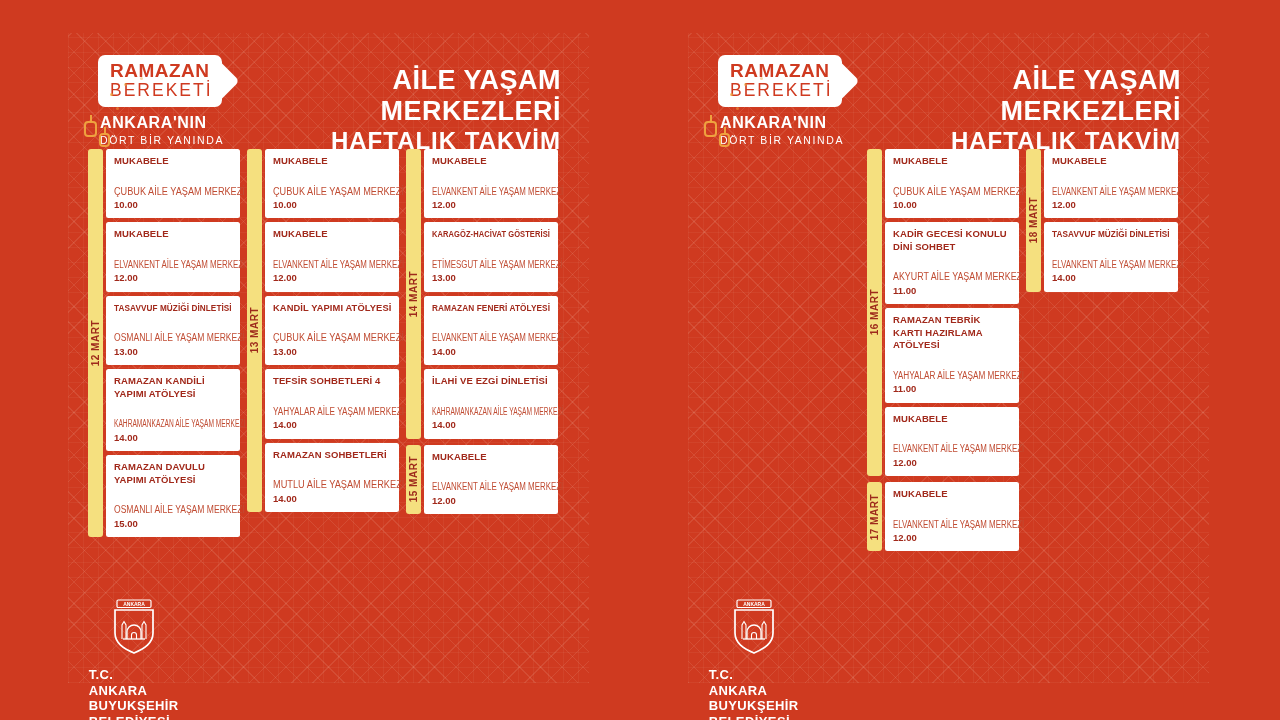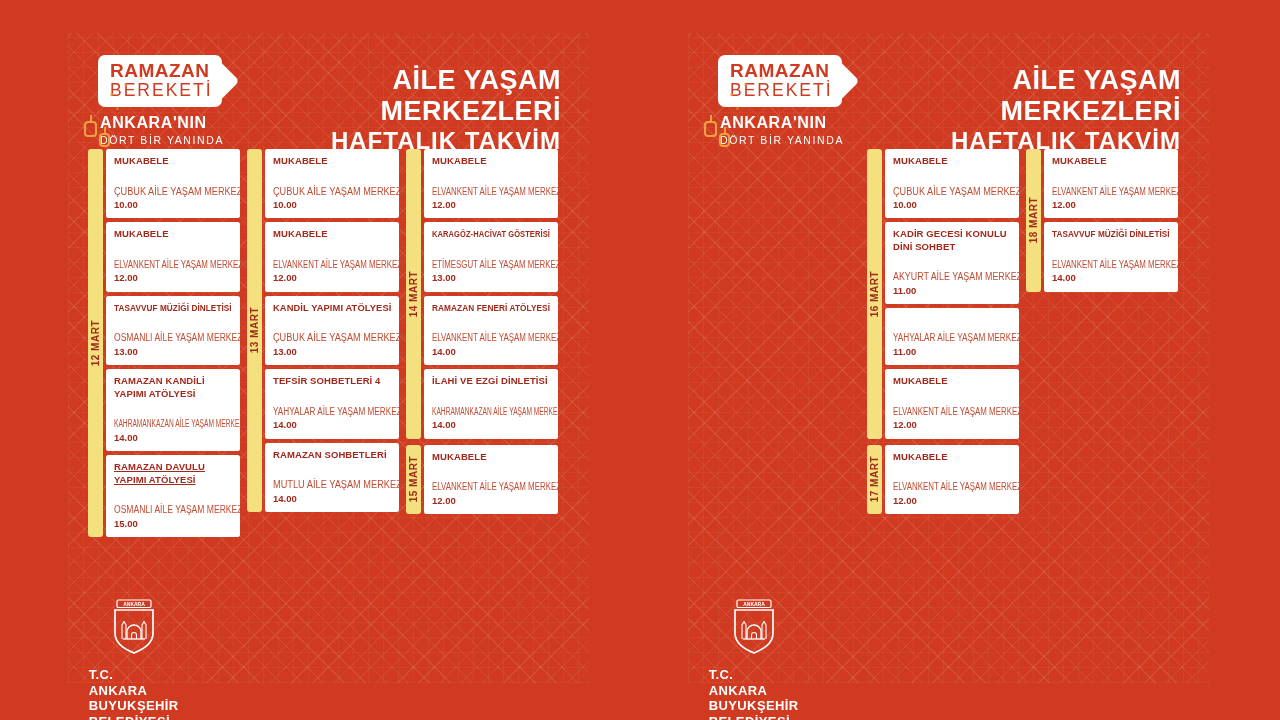--- a/index.html
+++ b/index.html
@@ -111,21 +111,21 @@
               <div class="event-title"><span class="fit fit-wrap" style="transform: scaleX(0.861);">TASAVVUF MÜZİĞİ DİNLETİSİ</span></div>
               <div class="event-location"><span class="fit fit-scale" style="transform: scaleX(0.855);">OSMANLI AİLE YAŞAM MERKEZİ</span></div>
               <div class="event-time">13.00</div>
             </div>
             <div class="event-card">
               <div class="event-title"><span class="fit fit-wrap" style="white-space: normal; display: inline;">RAMAZAN KANDİLİ YAPIMI ATÖLYESİ</span></div>
               <div class="event-location"><span class="fit fit-scale" style="transform: scaleX(0.663);">KAHRAMANKAZAN AİLE YAŞAM MERKEZİ</span></div>
               <div class="event-time">14.00</div>
             </div>
             <div class="event-card">
-              <div class="event-title"><span class="fit fit-wrap" style="white-space: normal; display: inline; text-decoration: underline;">RAMAZAN DAVULU YAPIMI ATÖLYESİ</span></div>
+              <div class="event-title"><span class="fit fit-wrap" style="white-space: normal; display: inline;">RAMAZAN DAVULU YAPIMI ATÖLYESİ</span></div>
               <div class="event-location"><span class="fit fit-scale" style="transform: scaleX(0.855);">OSMANLI AİLE YAŞAM MERKEZİ</span></div>
               <div class="event-time">15.00</div>
             </div>
           </div>
         </div>
       </div>
       <div class="column">
         <div class="group">
           <div class="band">
             <span>13 MART</span>
@@ -264,20 +264,21 @@
               <div class="event-title"><span class="fit fit-wrap">MUKABELE</span></div>
               <div class="event-location"><span class="fit fit-scale" style="transform: scaleX(0.915);">ÇUBUK AİLE YAŞAM MERKEZİ</span></div>
               <div class="event-time">10.00</div>
             </div>
             <div class="event-card">
               <div class="event-title"><span class="fit fit-wrap" style="white-space: normal; display: inline;">KADİR GECESİ KONULU DİNİ SOHBET</span></div>
               <div class="event-location"><span class="fit fit-scale" style="transform: scaleX(0.887);">AKYURT AİLE YAŞAM MERKEZİ</span></div>
               <div class="event-time">11.00</div>
             </div>
             <div class="event-card">
+              <div class="event-title"><span class="fit fit-wrap" style="white-space: normal; display: inline;">RAMAZAN TEBRİK KARTI HAZIRLAMA ATÖLYESİ</span></div>
               <div class="event-location"><span class="fit fit-scale" style="transform: scaleX(0.819);">YAHYALAR AİLE YAŞAM MERKEZİ</span></div>
               <div class="event-time">11.00</div>
             </div>
             <div class="event-card">
               <div class="event-title"><span class="fit fit-wrap">MUKABELE</span></div>
               <div class="event-location"><span class="fit fit-scale" style="transform: scaleX(0.792);">ELVANKENT AİLE YAŞAM MERKEZİ</span></div>
               <div class="event-time">12.00</div>
             </div>
           </div>
         </div>

